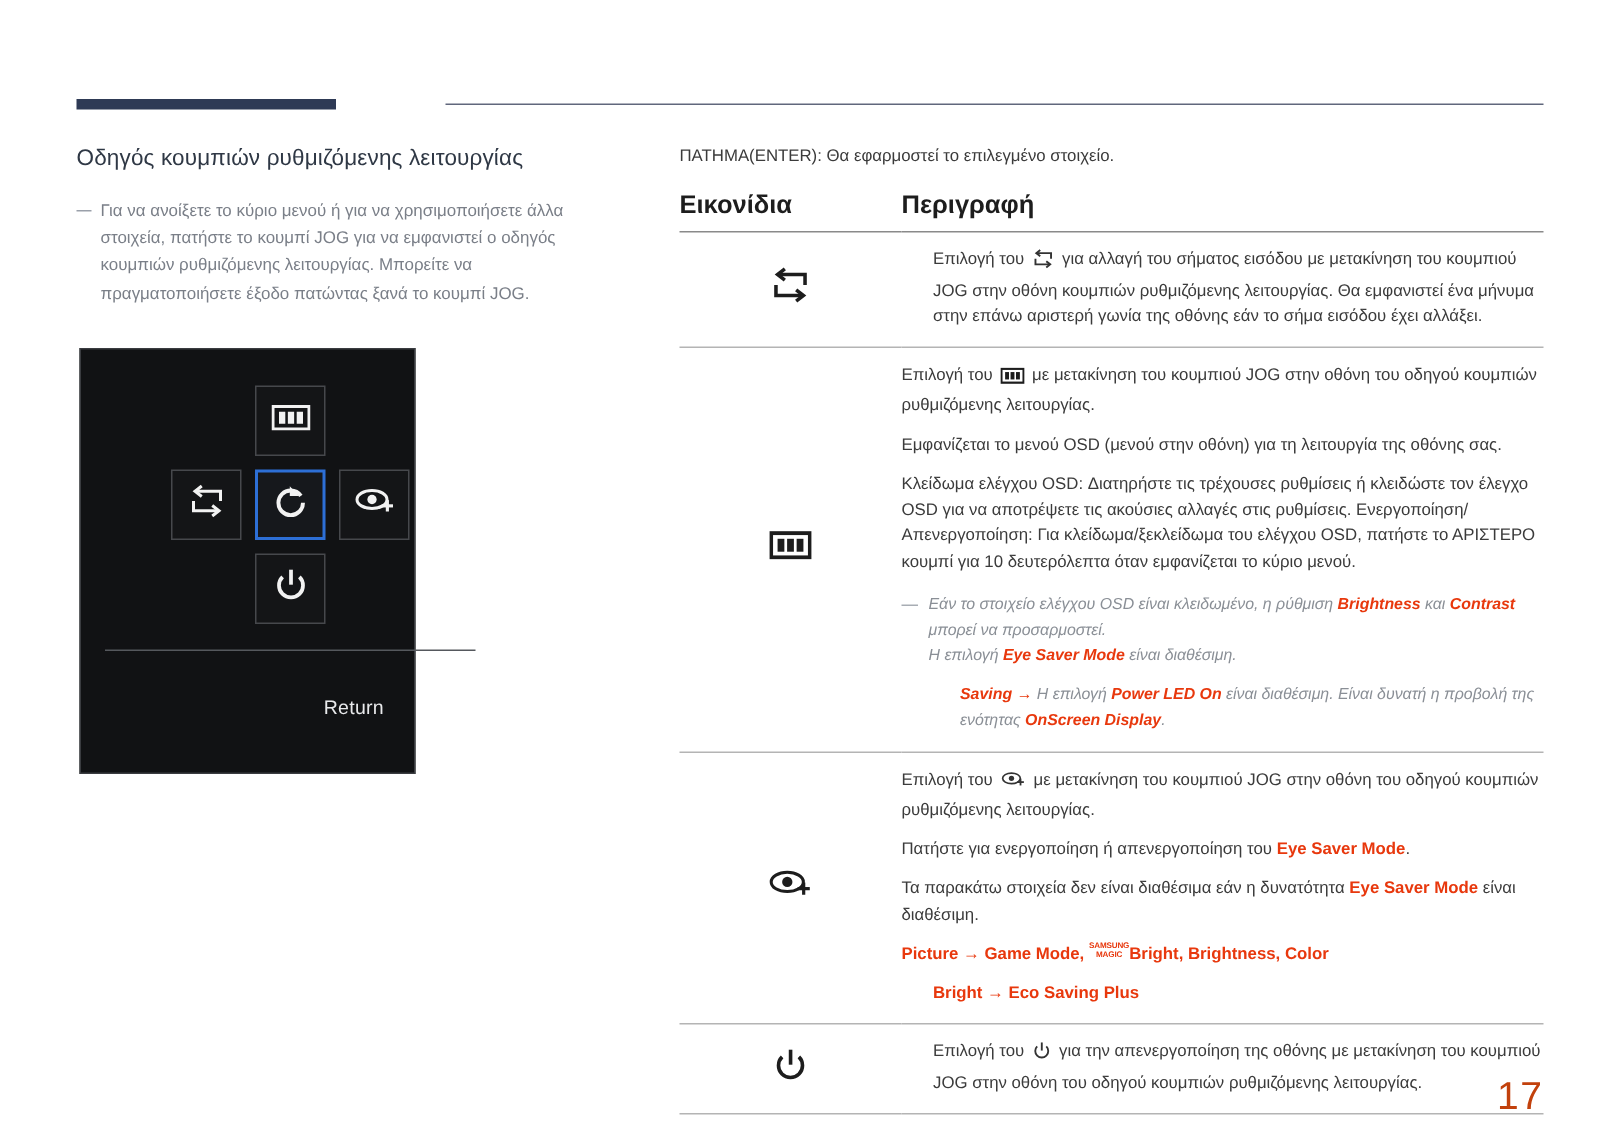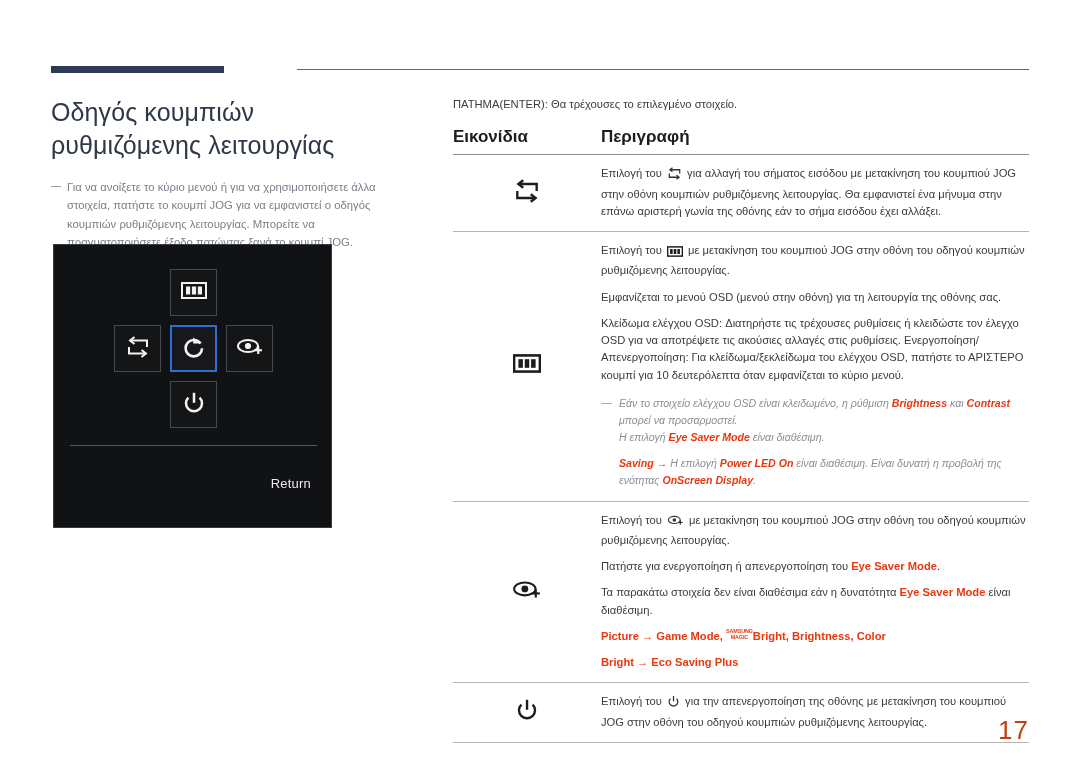--- a/index.html
+++ b/index.html
@@ -50,21 +50,21 @@
   }
   .right-col {
     position: absolute;
     left: 453px;
     top: 96px;
     width: 576px;
   }
 
   
   h1.title {
-    font-size: 25px;
+    font-size: 15px;
     font-weight: 400;
     color: #2f3845;
     line-height: 1.32;
     margin: 0 0 16px 0;
     letter-spacing: 0.1px;
   }
 
   .note {
     position: relative;
     padding-left: 16px;
@@ -80,25 +80,24 @@
     height: 1px;
     border-top: 1.4px solid #9aa0aa;
     margin-top: 8px;
   }
 
   
   .osd {
     position: absolute;
     left: 53px;
     top: 232px;
-    width: 279px;
+    width: 224px;
     height: 284px;
     background: #111214;
     border: 1px solid #3a3c40;
-    margin-top: 12px;
   }
   .osd-inner {
     position: relative;
     width: 100%;
     height: 100%;
   }
   .osd-btn {
     position: absolute;
     width: 47px;
     height: 47px;
@@ -170,21 +169,21 @@
   td.cell-icon {
     text-align: center;
   }
   td.cell-desc {
     font-size: 11.2px;
     line-height: 1.54;
     color: #3b3b3b;
     padding-left: 2px;
   }
   td.cell-desc p { margin: 0 0 9px 0; }
-  td.cell-desc p:last-child { margin-bottom: 0; }
+  td.cell-desc p:last-child { margin-bottom: 0; margin-left: 21px; }
 
   .inline-ico {
     display: inline-block;
     vertical-align: -3px;
     margin: 0 2px;
   }
 
   .red { color: #e8380d; font-weight: bold; }
 
   .subnote {
@@ -297,21 +296,21 @@
           </svg>
         </span>
       </div>
 
       <div class="osd-divider"></div>
       <div class="osd-return">Return</div>
     </div>
   </div>
 
   <div class="right-col">
-    <p class="intro-p">ΠΑΤΗΜΑ(ENTER): Θα τρέχουσες το επιλεγμένο στοιχείο.</p>
+    <p class="intro-p">ΠΑΤΗΜΑ(ENTER): Θα εφαρμοστεί το επιλεγμένο στοιχείο.</p>
 
     <table class="icon-table">
       <colgroup>
         <col class="col-icon">
         <col class="col-desc">
       </colgroup>
       <thead>
         <tr>
           <th>Εικονίδια</th>
           <th>Περιγραφή</th>

